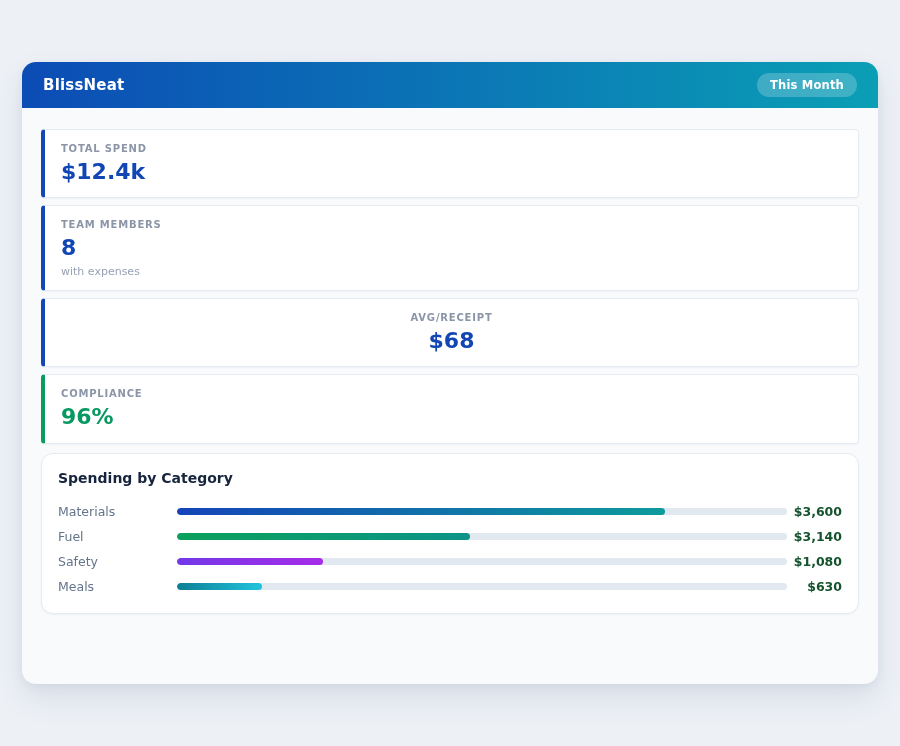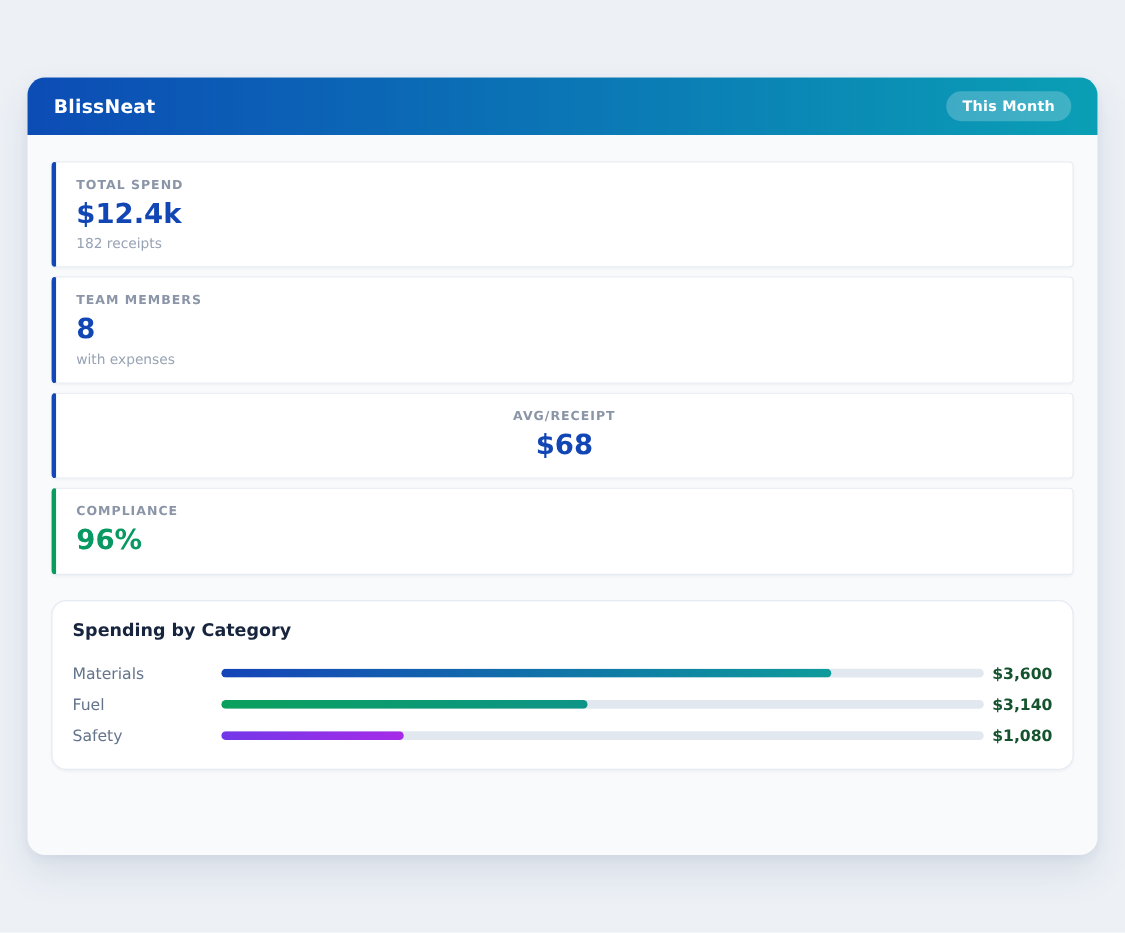--- a/index.html
+++ b/index.html
@@ -55,21 +55,21 @@
   }
   .stat-sub {
     font-size:11px; color:#97a2b4; margin-top:3px;
   }
   .stat-sub:empty { display:none; }
   .category-card {
     background:#ffffff;
     border:1px solid #e6eaf2;
     border-radius:12px;
     padding:16px 16px 14px 16px;
-    margin-top:20px;
+    margin-top:9px;
     box-shadow:0 1px 2px rgba(16,42,83,0.04);
   }
   .category-title {
     font-size:14px; font-weight:bold; color:#16243d;
     margin-bottom:13px;
   }
   .cat-row {
     display:flex; align-items:center;
     height:25px;
   }
@@ -96,21 +96,20 @@
   <div class="app-header">
     <div class="app-title">BlissNeat</div>
     <button class="period-badge">This Month</button>
   </div>
 
   <div class="content">
 
     <div class="stat-card" style="border-left-color: rgb(19, 71, 184);">
       <div class="stat-label">TOTAL SPEND</div>
       <div class="stat-value" style="color: rgb(17, 70, 180);">$12.4k</div>
-      <div class="stat-sub">182 receipts</div>
     </div>
 
     <div class="stat-card" style="border-left-color: rgb(19, 71, 184);">
       <div class="stat-label">TEAM MEMBERS</div>
       <div class="stat-value" style="color: rgb(17, 70, 180);">8</div>
       <div class="stat-sub">with expenses</div>
     </div>
 
     <div class="stat-card" style="border-left-color: rgb(19, 71, 184); text-align: center;">
       <div class="stat-label">AVG/RECEIPT</div>
@@ -145,16 +144,23 @@
       </div>
 
       <div class="cat-row">
         <div class="cat-label">Safety</div>
         <div class="cat-track">
             <div class="cat-fill" style="width: 24%; background: linear-gradient(90deg, rgb(115, 56, 232), rgb(166, 43, 232));"></div>
           </div>
         <div class="cat-value">$1,080</div>
       </div>
 
+      <div class="cat-row">
+        <div class="cat-label">Meals</div>
+        <div class="cat-track">
+            <div class="cat-fill" style="width: 14%; background: linear-gradient(90deg, rgb(13, 127, 150), rgb(34, 195, 221));"></div>
+          </div>
+        <div class="cat-value">$630</div>
+      </div>
 
     </div>
   </div>
 </div>
 
 </body></html>

